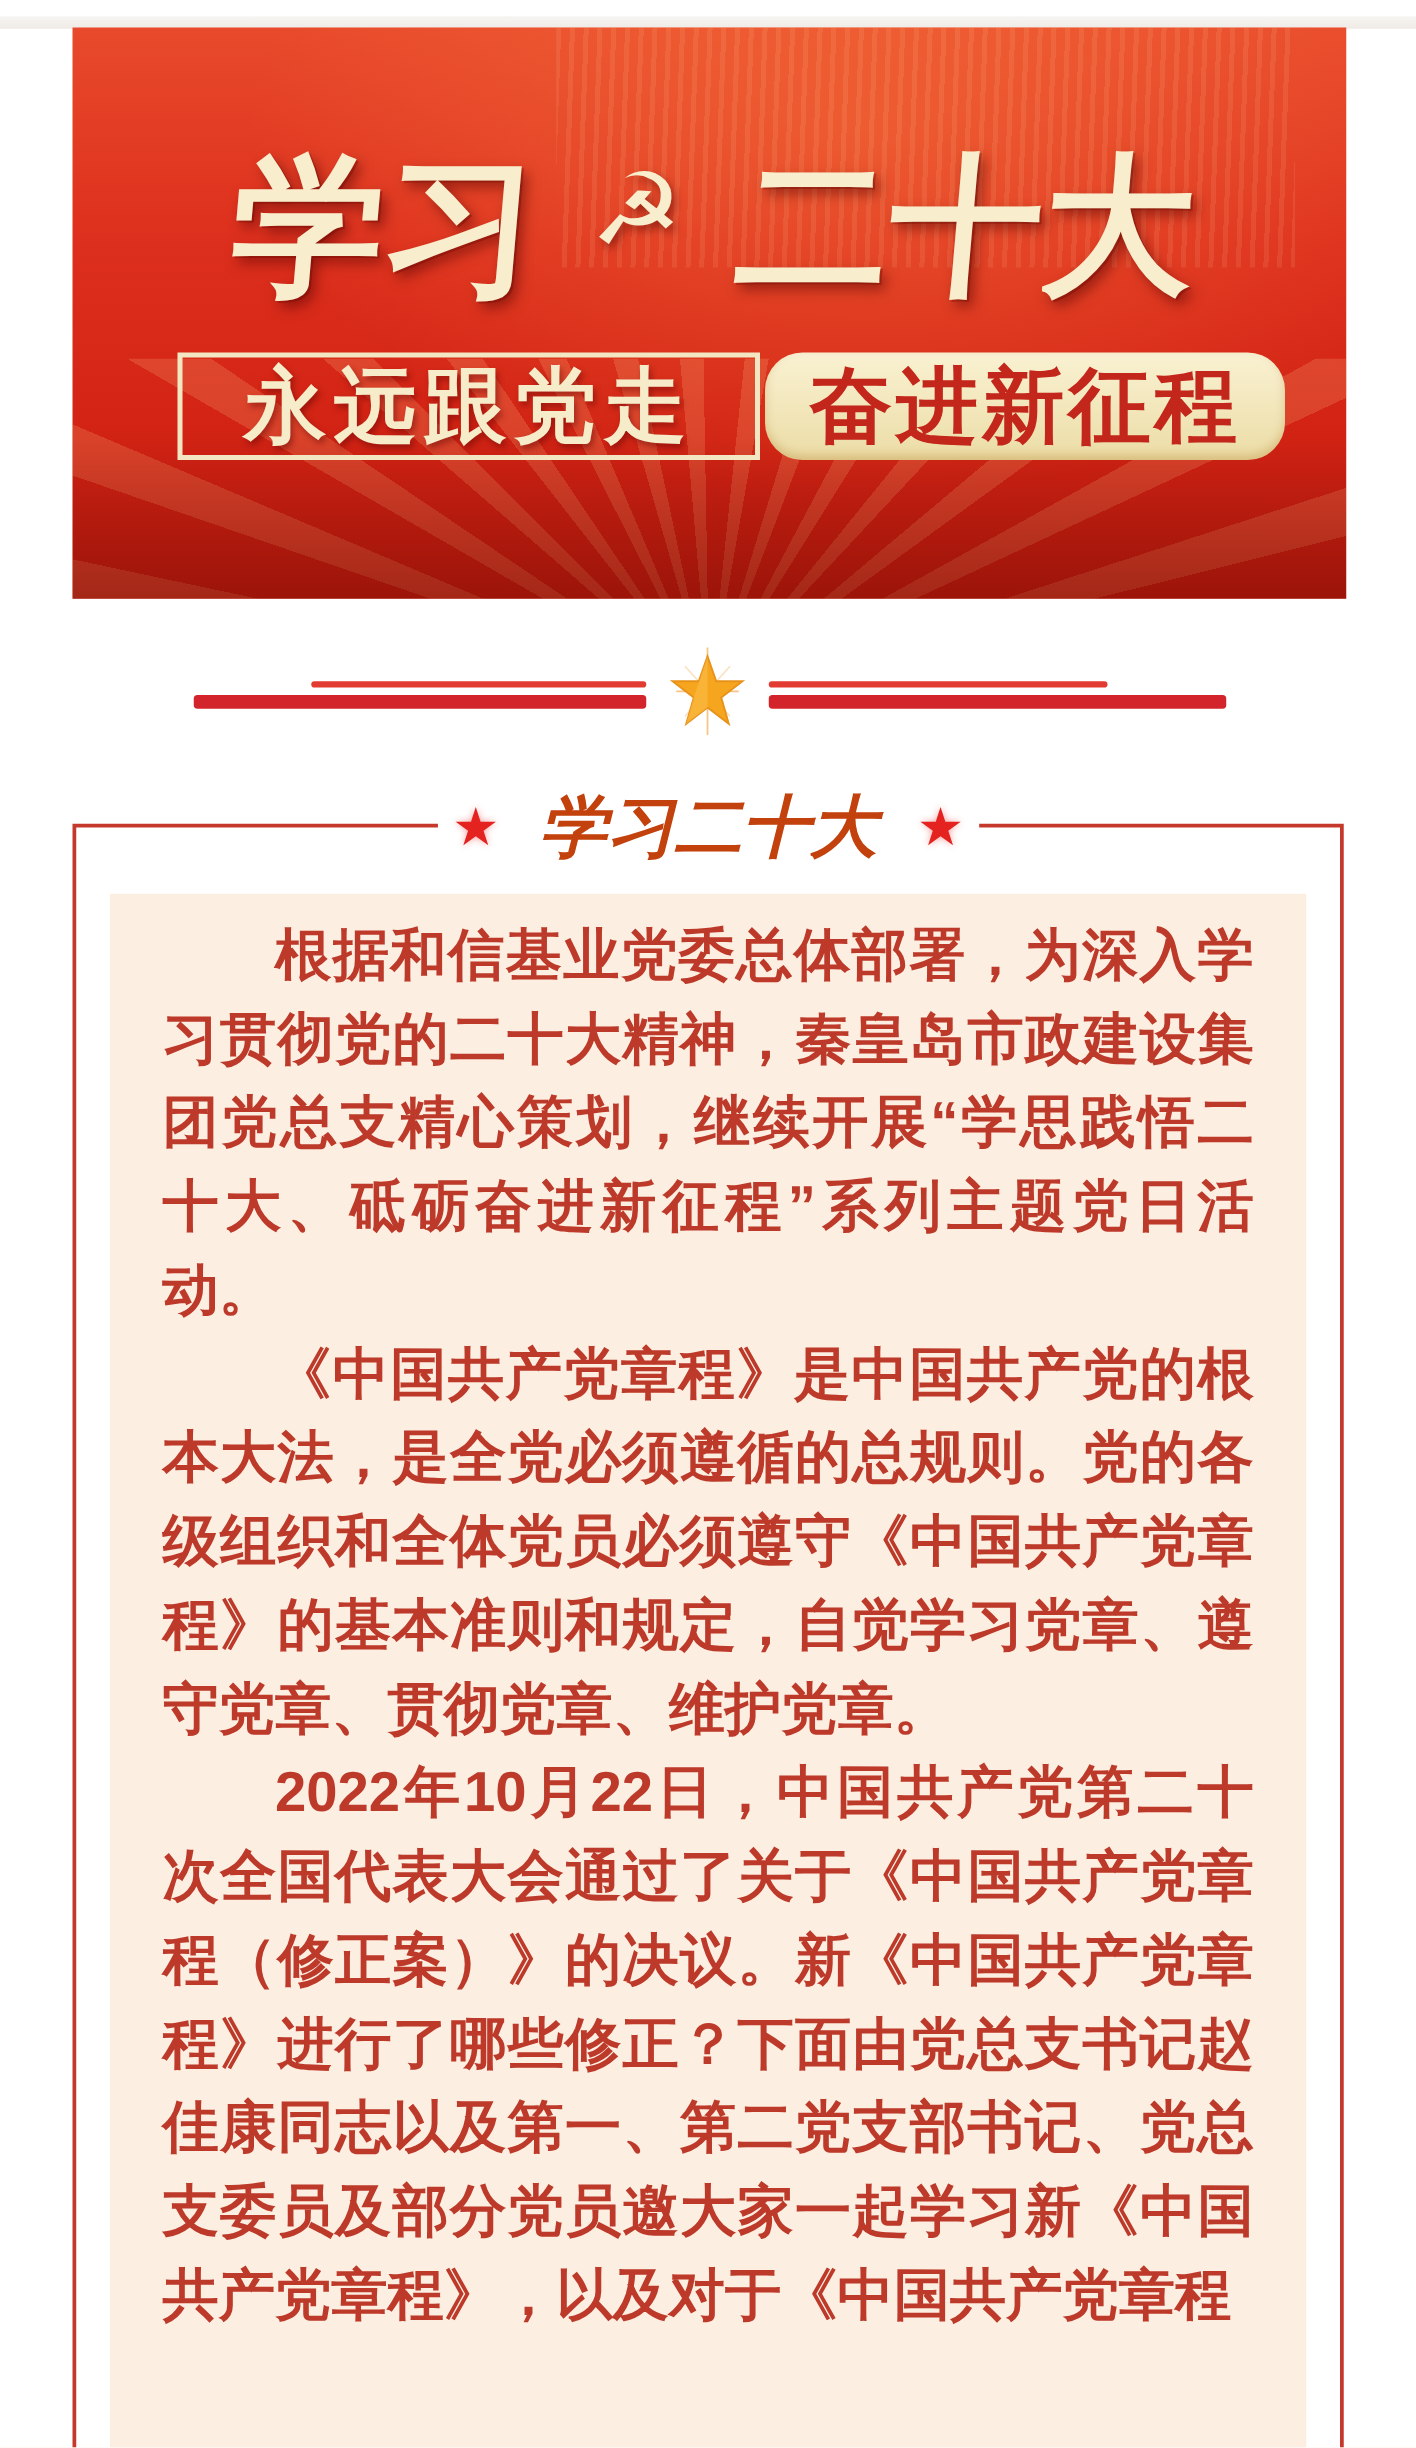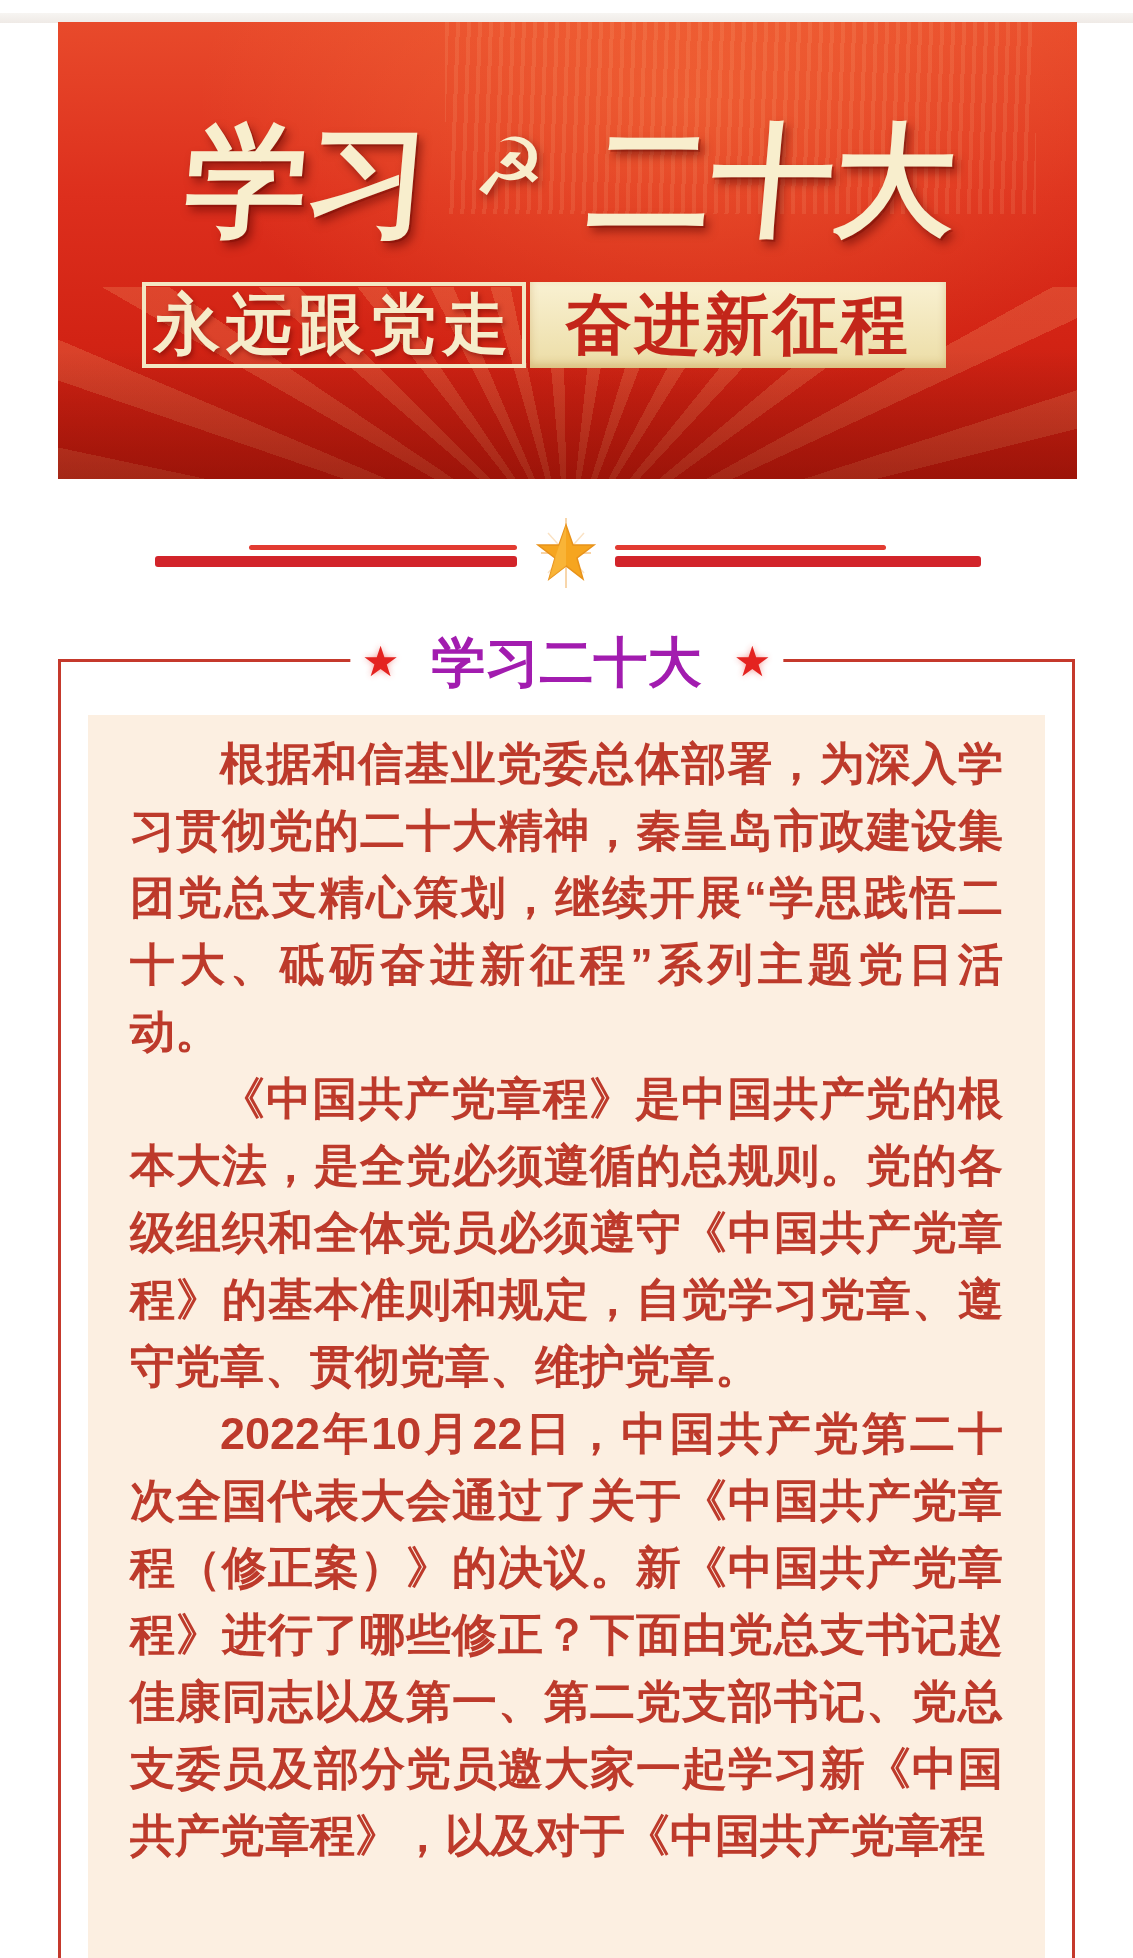--- a/index.html
+++ b/index.html
@@ -23,47 +23,47 @@
   .banner::after { content:""; position:absolute; inset:0;
     background:linear-gradient(180deg, rgba(0,0,0,0) 72%, rgba(110,8,0,.40) 100%); }
 
   .banner-title-row { position:absolute; left:128px; top:98px; display:flex; align-items:flex-start; z-index:2; }
   .banner-title { font-size:122px; line-height:1; font-weight:bold; color:#f8eecd;
     transform:skewX(-5deg); text-shadow:5px 6px 10px rgba(80,0,0,.5), 2px 2px 0 rgba(130,12,0,.35); }
   .banner-emblem { font-size:80px; line-height:1; color:#f8eecd; margin:8px 44px 0 44px;
     transform:skewX(-4deg); text-shadow:3px 4px 8px rgba(80,0,0,.5); }
 
   .banner-sub { position:absolute; left:84px; top:260px; display:flex; gap:4px; z-index:2; }
-  .sub-left { width:384px; height:86px; box-sizing:border-box; border:4px solid #f3e7c3;
+  .sub-left { width:466px; height:86px; box-sizing:border-box; border:4px solid #f3e7c3;
     color:#f6ecca; font-size:66px; font-weight:bold; letter-spacing:6px;
     display:flex; align-items:center; justify-content:center;
     text-shadow:2px 3px 5px rgba(90,0,0,.45); }
   .sub-right { width:416px; height:86px; background:linear-gradient(180deg,#f9f1d2,#ecdda6);
     color:#c3261a; font-size:66px; font-weight:bold; letter-spacing:3px;
     display:flex; align-items:center; justify-content:center;
-    box-shadow:inset 0 -4px 8px rgba(160,90,0,.25); }
+    box-shadow:inset 0 -4px 8px rgba(160,90,0,.25);border-radius:30px; }
 
   
   .divider { position:absolute; left:0; top:517px; width:1133px; height:72px; }
   .dline { position:absolute; border-radius:3px; }
   .dl-thin-left  { left:249px; top:28px; width:268px; height:5px;  background:#e23b31; }
   .dl-thick-left { left:155px; top:39px; width:362px; height:11px; background:#d2242a; }
   .dl-thin-right  { left:615px; top:28px; width:271px; height:5px;  background:#e23b31; }
   .dl-thick-right { left:615px; top:39px; width:366px; height:11px; background:#d2242a; }
   .dstar { position:absolute; left:535px; top:0; width:62px; height:72px; }
 
   
   .content-box { position:absolute; left:58px; top:659px; width:1017px; height:1400px;
     box-sizing:border-box; border:3px solid #c5392c; background:#fff; }
   .section-header { position:absolute; top:-42px; left:50%; transform:translateX(-50%);
     height:84px; background:#fff; display:flex; align-items:center; gap:32px; padding:0 12px; }
   .hstar { color:#e42320; font-size:42px; line-height:1;
     text-shadow:0 0 6px rgba(230,40,30,.45); }
-  .htext { color:#a21caf; font-size:54px; font-weight:bold; letter-spacing:0;
-    white-space:nowrap; line-height:1; }
+  .htext { color:#c2410c; font-size:54px; font-weight:bold; letter-spacing:0;
+    white-space:nowrap; line-height:1;font-style:italic; }
 
   .cream-panel { margin:53px 27px 0; min-height:1290px; box-sizing:border-box;
     padding:15px 42px; background:#fcefe1; }
   .cream-panel p { margin:0; font-size:45px; line-height:67px; color:#bd3a2b;
     font-weight:600; text-indent:2em; text-align:justify; letter-spacing:0; }
 </style>
 </head>
 <body>
 
 <div class="page">

